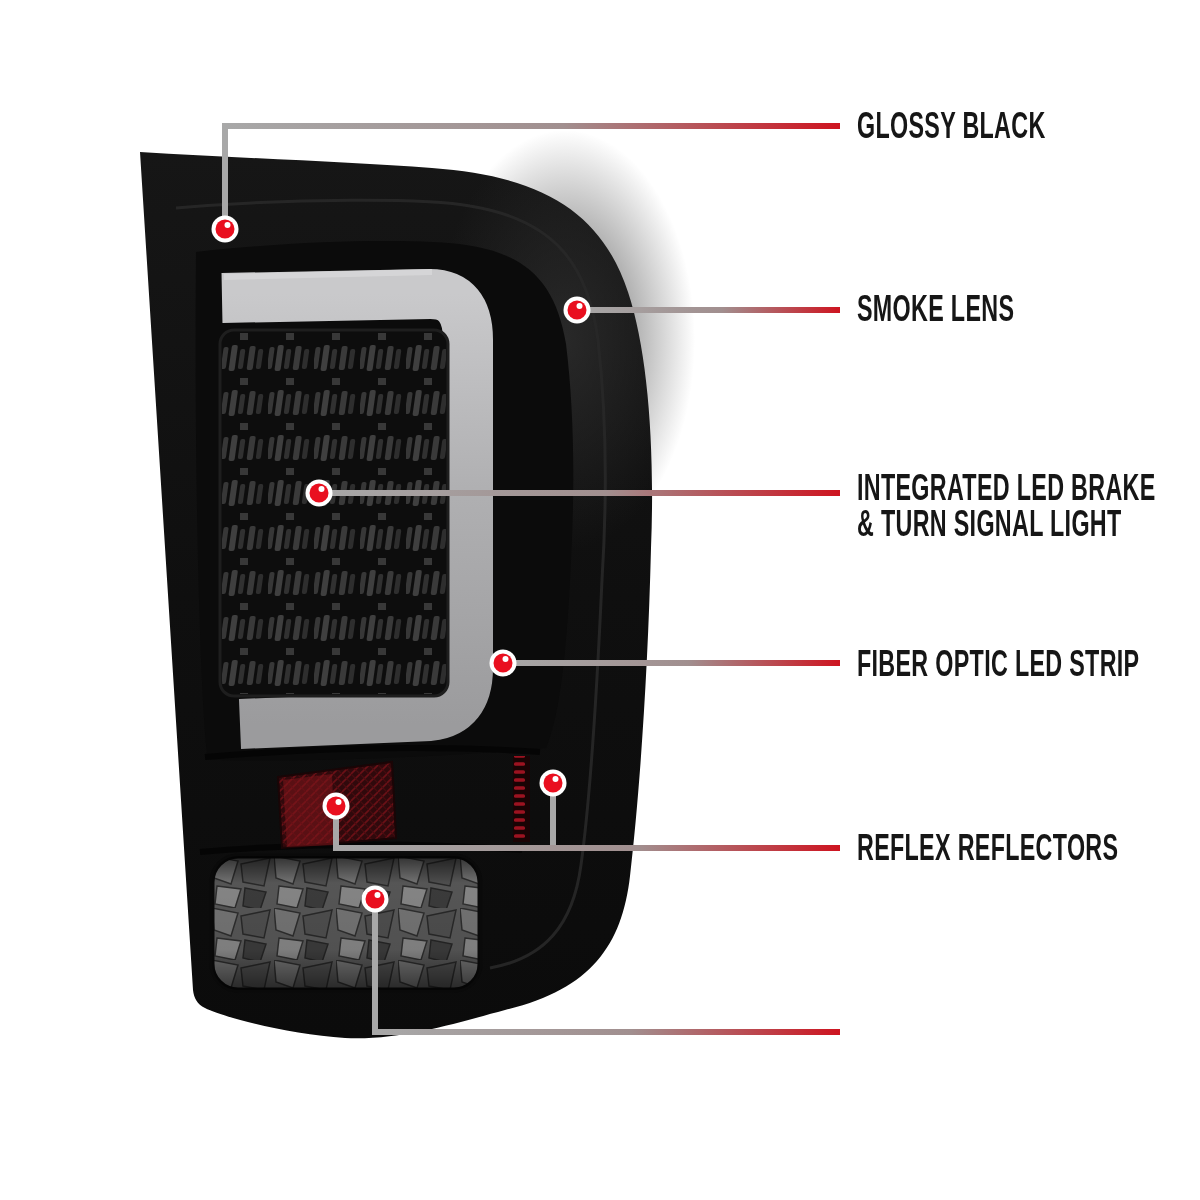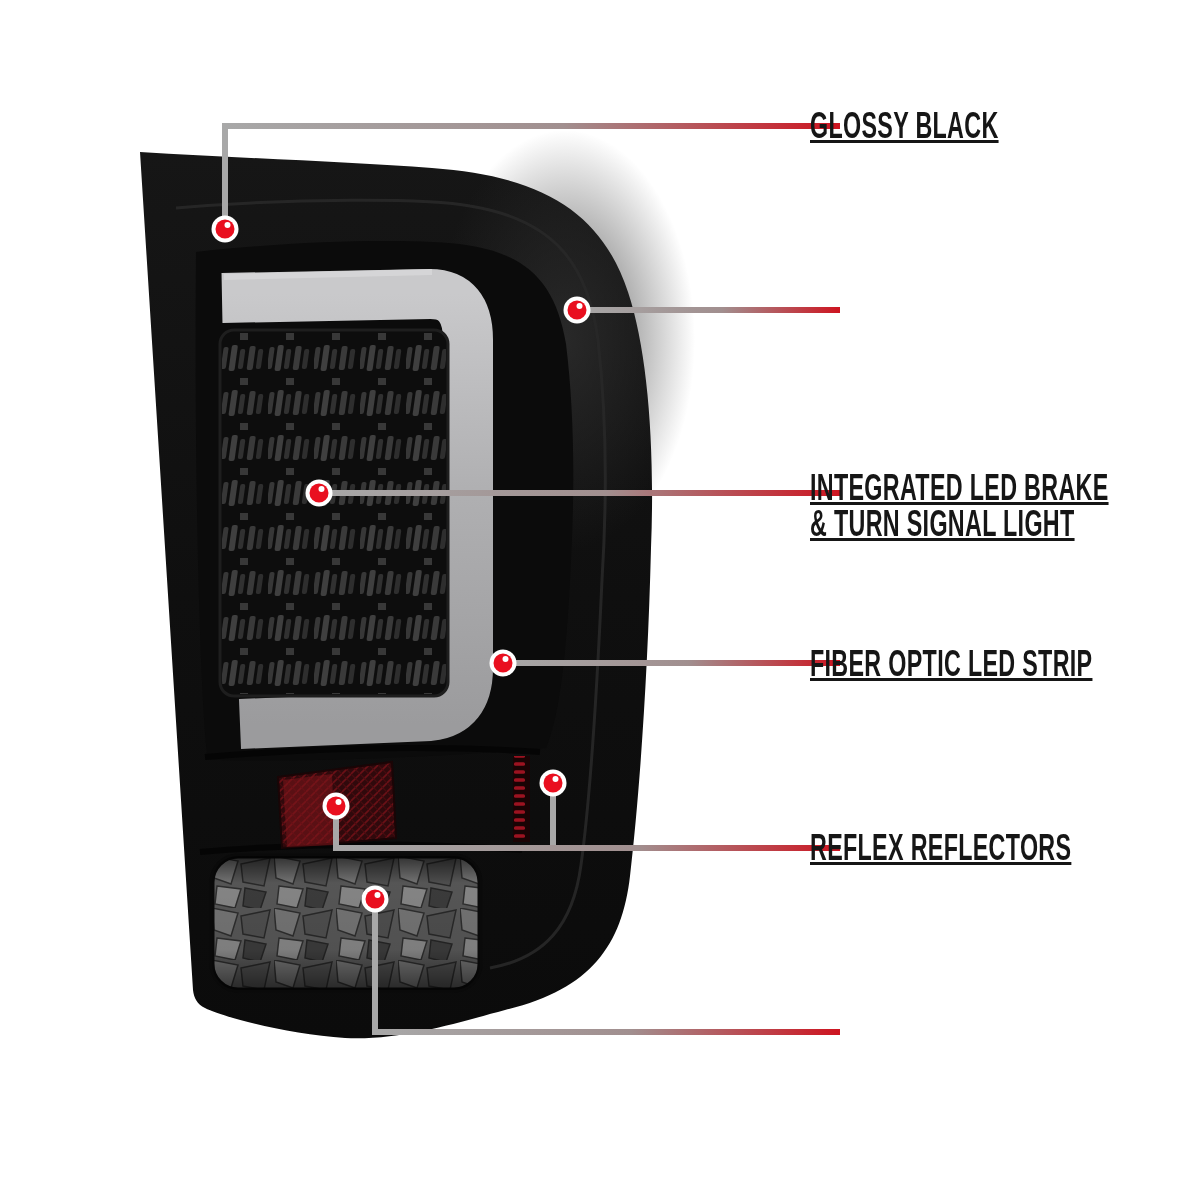--- a/index.html
+++ b/index.html
@@ -1,19 +1,19 @@
 <!DOCTYPE html>
 <html><head>
 <meta charset="utf-8">
 <style>
   html,body{margin:0;padding:0;background:#ffffff;}
   .stage{position:relative;width:1200px;height:1200px;background:#ffffff;overflow:hidden;
          font-family:"Liberation Sans",sans-serif;}
   .stage svg{position:absolute;left:0;top:0;}
-  .callout-label{position:absolute;left:810px;color:#161616;text-decoration:underline;}
+  .callout-label{position:absolute;left:857px;color:#161616;}
   .cond{display:block;transform:scaleX(0.63);transform-origin:0 50%;
         font:700 37px/36px "Liberation Sans",sans-serif;letter-spacing:.5px;
         white-space:nowrap;color:#161616;}
 </style>
 </head>
 <body>
 
 <div class="stage">
 
 <svg width="1200" height="1200" viewBox="0 0 1200 1200">
@@ -192,20 +192,23 @@
       <circle cx="375" cy="899" r="13.5" fill="#ffffff"></circle>
           <circle cx="375" cy="899" r="9.5" fill="#e90f1f"></circle>
           <circle cx="377.5" cy="895" r="3" fill="#ffffff"></circle>
     </g>
   </g>
 </svg>
 
 <div class="callout-label" style="top:108px">
   <span class="cond">GLOSSY BLACK</span>
 </div>
+<div class="callout-label" style="top:291px">
+  <span class="cond">SMOKE LENS</span>
+</div>
 <div class="callout-label" style="top:470px">
   <span class="cond">INTEGRATED LED BRAKE</span>
   <span class="cond">&amp; TURN SIGNAL LIGHT</span>
 </div>
 <div class="callout-label" style="top:646px">
   <span class="cond">FIBER OPTIC LED STRIP</span>
 </div>
 <div class="callout-label" style="top:830px">
   <span class="cond">REFLEX REFLECTORS</span>
 </div>

